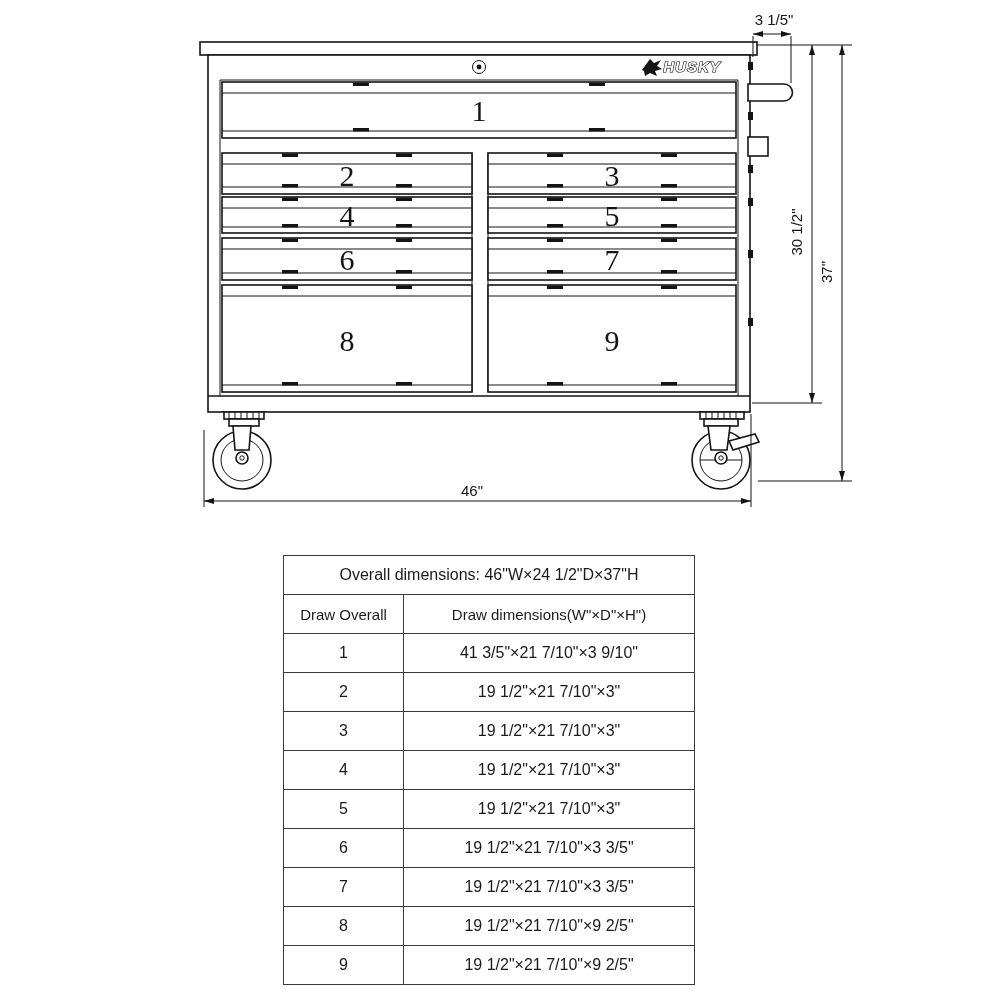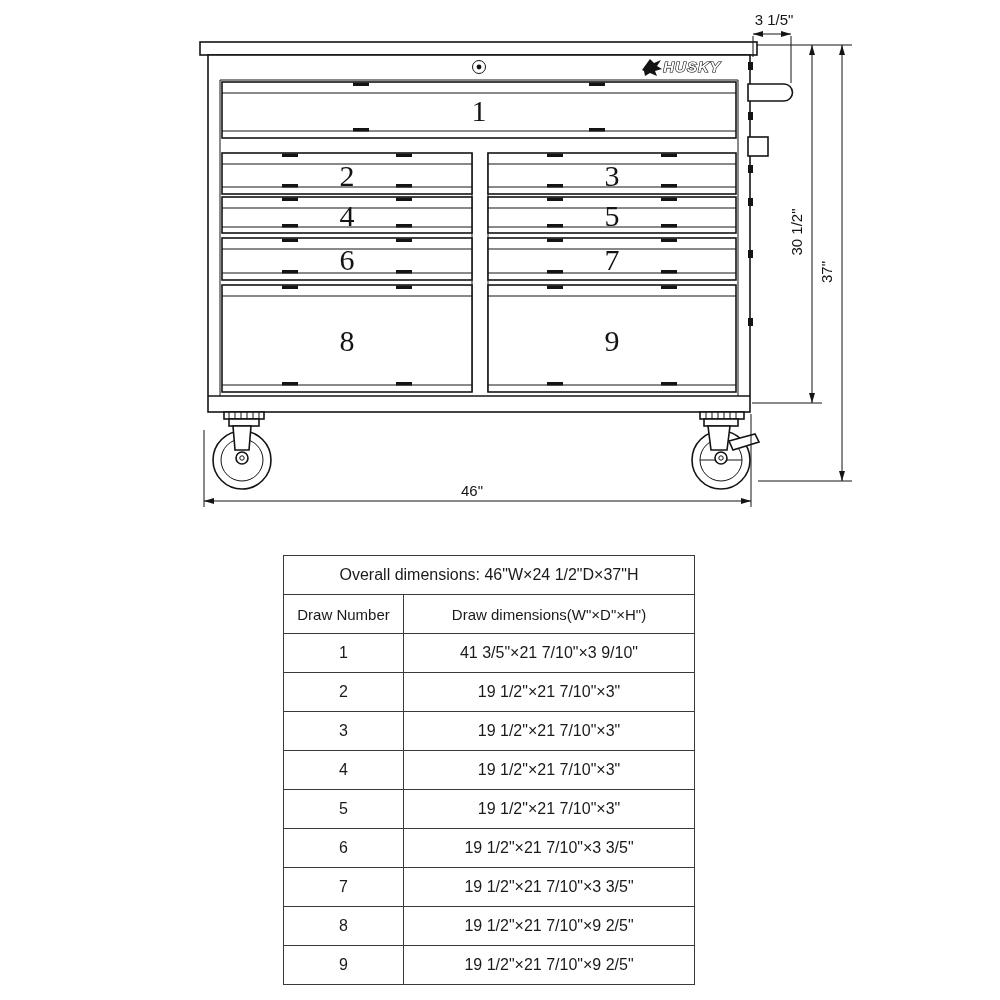--- a/index.html
+++ b/index.html
@@ -232,21 +232,21 @@
 <table class="dim-table">
   <colgroup>
         <col style="width:120px">
         <col>
       </colgroup>
   <tbody>
         <tr class="title-row">
     <td colspan="2">Overall dimensions: 46"W×24 1/2"D×37"H</td>
   </tr>
   <tr class="head-row">
-    <td>Draw Number</td>
+    <td>Draw Overall</td>
     <td>Draw dimensions(W"×D"×H")</td>
   </tr>
   <tr>
     <td>1</td>
     <td>41 3/5"×21 7/10"×3 9/10"</td>
   </tr>
   <tr>
     <td>2</td>
     <td>19 1/2"×21 7/10"×3"</td>
   </tr>

